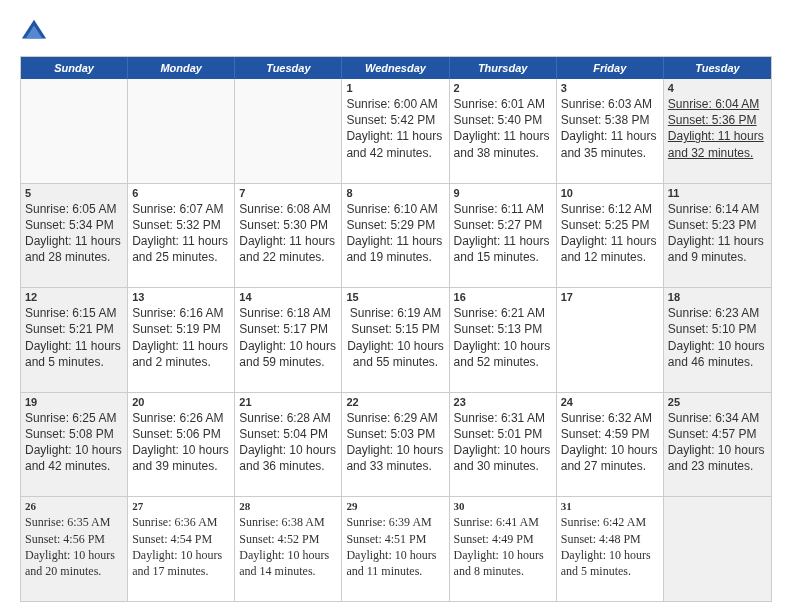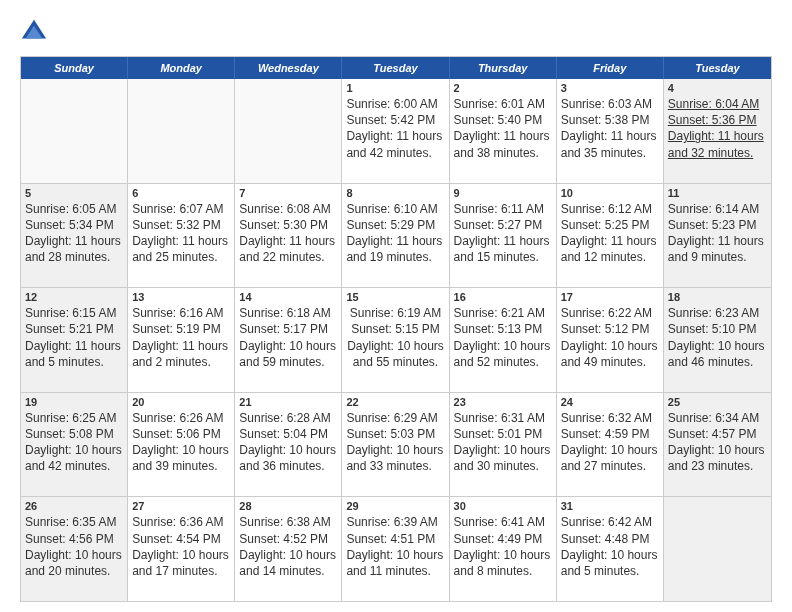--- a/index.html
+++ b/index.html
@@ -79,21 +79,21 @@
       flex: 1;
       display: flex;
       flex-direction: column;
     }
     .cal-row {
       display: grid;
       grid-template-columns: repeat(7, 1fr);
       flex: 1;
       border-bottom: 1px solid #ccc;
     }
-    .cal-row:last-child { border-bottom: none; }
+    .cal-row:last-child { border-bottom: none; font-family: Liberation Serif, serif; }
     .cal-cell {
       border-right: 1px solid #ccc;
       padding: 3px 4px;
       font-size: 8.5px;
       color: #333;
       vertical-align: top;
       min-height: 0;
     }
     .cal-cell:last-child { border-right: none; }
     .cal-cell.empty { background: #f9f9f9; }
@@ -128,22 +128,22 @@
     <div class="title-block">
       <h1></h1>
       <h2></h2>
     </div>
   </div>
 
   <div class="calendar">
     <div class="cal-header">
     <div class="cal-header-cell">Sunday</div>
         <div class="cal-header-cell">Monday</div>
+        <div class="cal-header-cell">Tuesday</div>
         <div class="cal-header-cell">Wednesday</div>
-        <div class="cal-header-cell">Tuesday</div>
         <div class="cal-header-cell">Thursday</div>
         <div class="cal-header-cell">Friday</div>
         <div class="cal-header-cell">Tuesday</div>
       </div>
     <div class="cal-body">
     <div class="cal-row">
           <div class="cal-cell empty"></div>
           <div class="cal-cell empty"></div>
           <div class="cal-cell empty"></div>
           <div class="cal-cell">
@@ -241,23 +241,20 @@
 Daylight: 10 hours and 55 minutes.</div>
           </div>
           <div class="cal-cell">
             <span class="day-num">16</span>
             <div class="cell-text" style="white-space: pre-line;">Sunrise: 6:21 AM
 Sunset: 5:13 PM
 Daylight: 10 hours and 52 minutes.</div>
           </div>
           <div class="cal-cell">
             <span class="day-num">17</span>
-            <div class="cell-text" style="white-space: pre-line;">Sunrise: 6:22 AM
-Sunset: 5:12 PM
-Daylight: 10 hours and 49 minutes.</div>
           </div>
           <div class="cal-cell shaded">
             <span class="day-num">18</span>
             <div class="cell-text" style="white-space: pre-line;">Sunrise: 6:23 AM
 Sunset: 5:10 PM
 Daylight: 10 hours and 46 minutes.</div>
           </div>
         </div>
         <div class="cal-row">
           <div class="cal-cell shaded">

